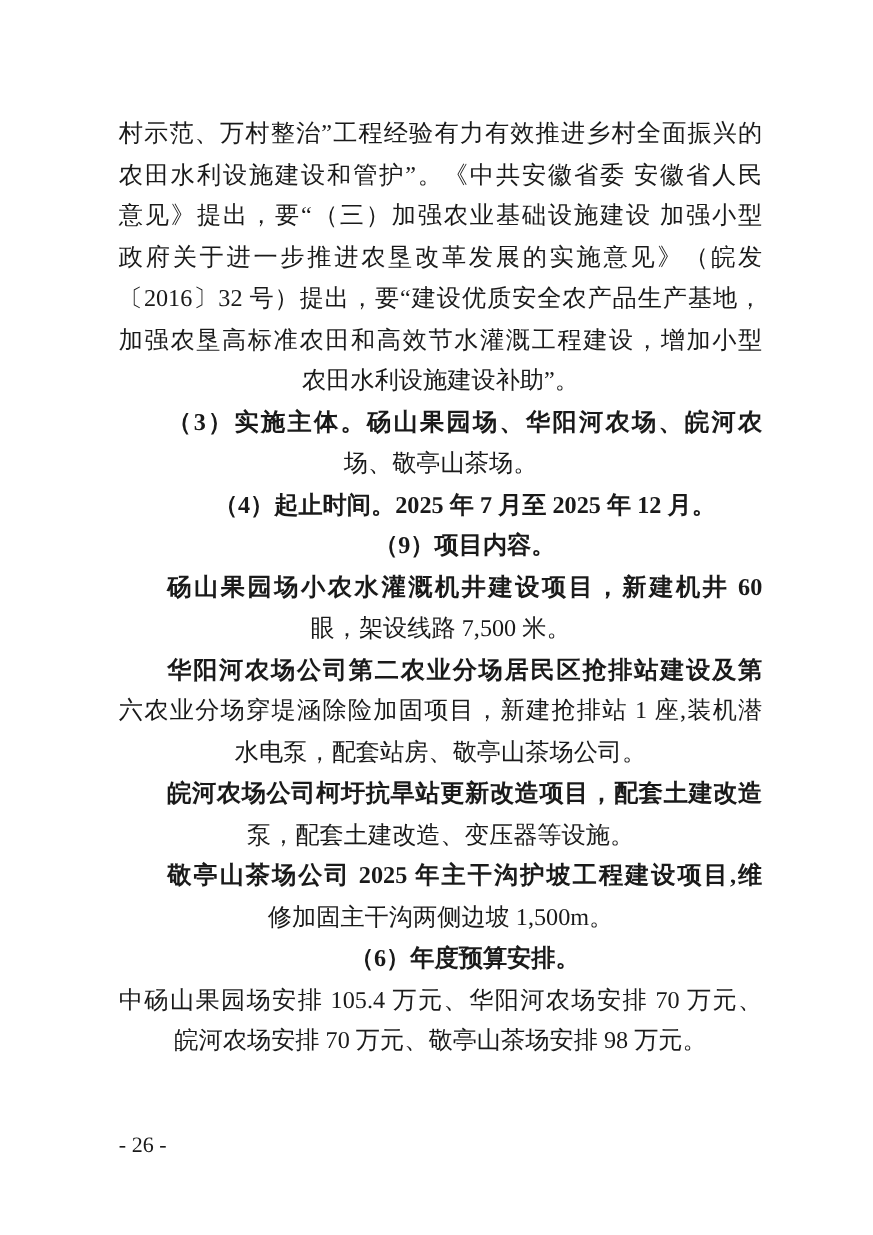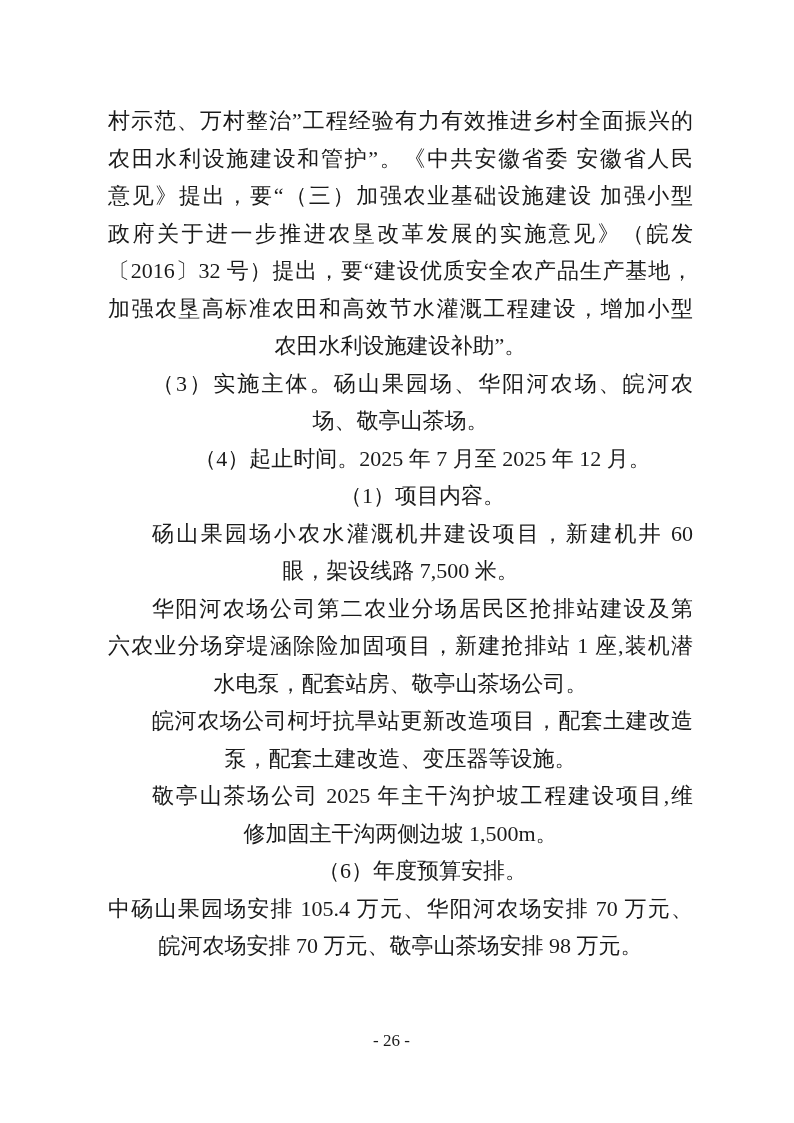--- a/index.html
+++ b/index.html
@@ -38,48 +38,49 @@
     white-space: nowrap;
   }
   .line.justify {
     white-space: normal;
     text-align: justify;
     text-align-last: justify;
     text-justify: inter-character;
   }
   .line.indent {
     text-indent: 44px;
+    font-weight: bold;
   }
   .footer {
     position: absolute;
     left: 108px;
     top: 1030px;
     width: 567px;
-    text-align: center;
-    font-size: 17px;
+    text-align: left;
+    font-size: 20px;
     line-height: 22px;
     color: #1a1a1a;
   }
 </style>
 </head>
 <body>
 
 <div class="page">
   <div class="text-block">
       <div class="line justify">村示范、万村整治”工程经验有力有效推进乡村全面振兴的</div>
       <div class="line justify">农田水利设施建设和管护”。《中共安徽省委 安徽省人民</div>
       <div class="line justify">意见》提出，要“（三）加强农业基础设施建设 加强小型</div>
       <div class="line justify">政府关于进一步推进农垦改革发展的实施意见》（皖发</div>
       <div class="line justify">〔2016〕32 号）提出，要“建设优质安全农产品生产基地，</div>
       <div class="line justify">加强农垦高标准农田和高效节水灌溉工程建设，增加小型</div>
       <div class="line">农田水利设施建设补助”。</div>
       <div class="line justify indent">（3）实施主体。砀山果园场、华阳河农场、皖河农</div>
       <div class="line">场、敬亭山茶场。</div>
       <div class="line indent">（4）起止时间。2025 年 7 月至 2025 年 12 月。</div>
-      <div class="line indent">（1）项目内容。</div>
+      <div class="line indent">（9）项目内容。</div>
       <div class="line justify indent">砀山果园场小农水灌溉机井建设项目，新建机井 60</div>
       <div class="line">眼，架设线路 7,500 米。</div>
       <div class="line justify indent">华阳河农场公司第二农业分场居民区抢排站建设及第</div>
       <div class="line justify">六农业分场穿堤涵除险加固项目，新建抢排站 1 座,装机潜</div>
       <div class="line">水电泵，配套站房、敬亭山茶场公司。</div>
       <div class="line justify indent">皖河农场公司柯圩抗旱站更新改造项目，配套土建改造</div>
       <div class="line">泵，配套土建改造、变压器等设施。</div>
       <div class="line justify indent">敬亭山茶场公司 2025 年主干沟护坡工程建设项目,维</div>
       <div class="line">修加固主干沟两侧边坡 1,500m。</div>
       <div class="line indent">（6）年度预算安排。</div>

